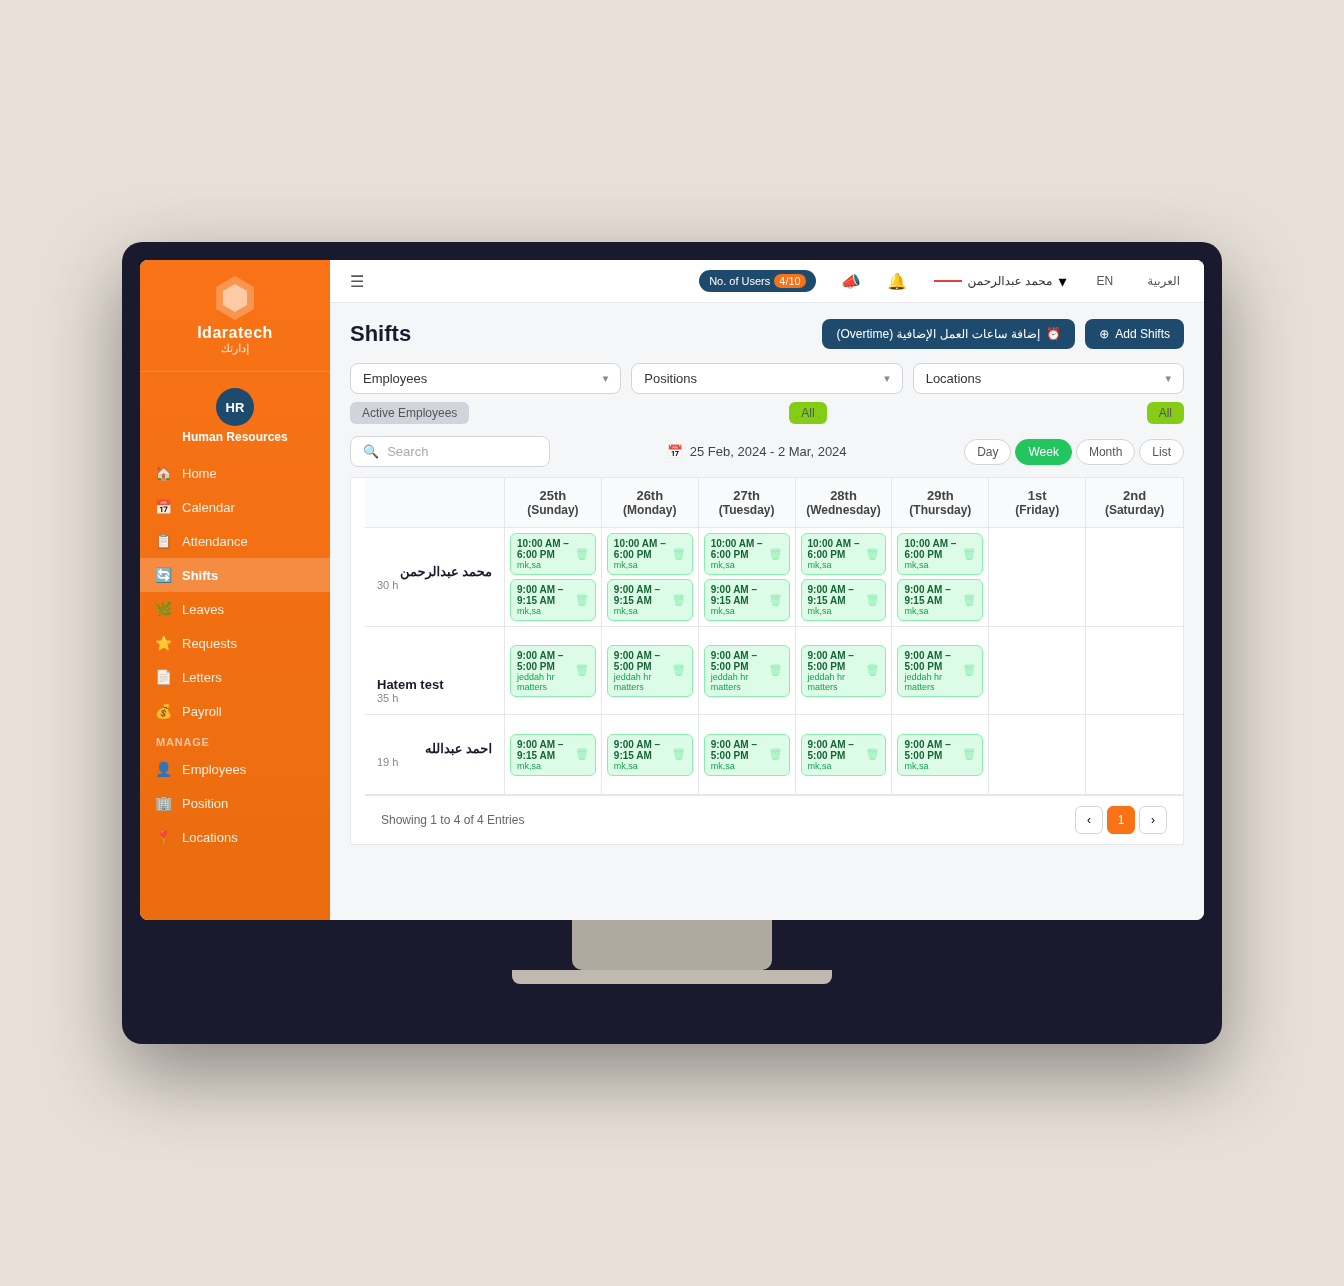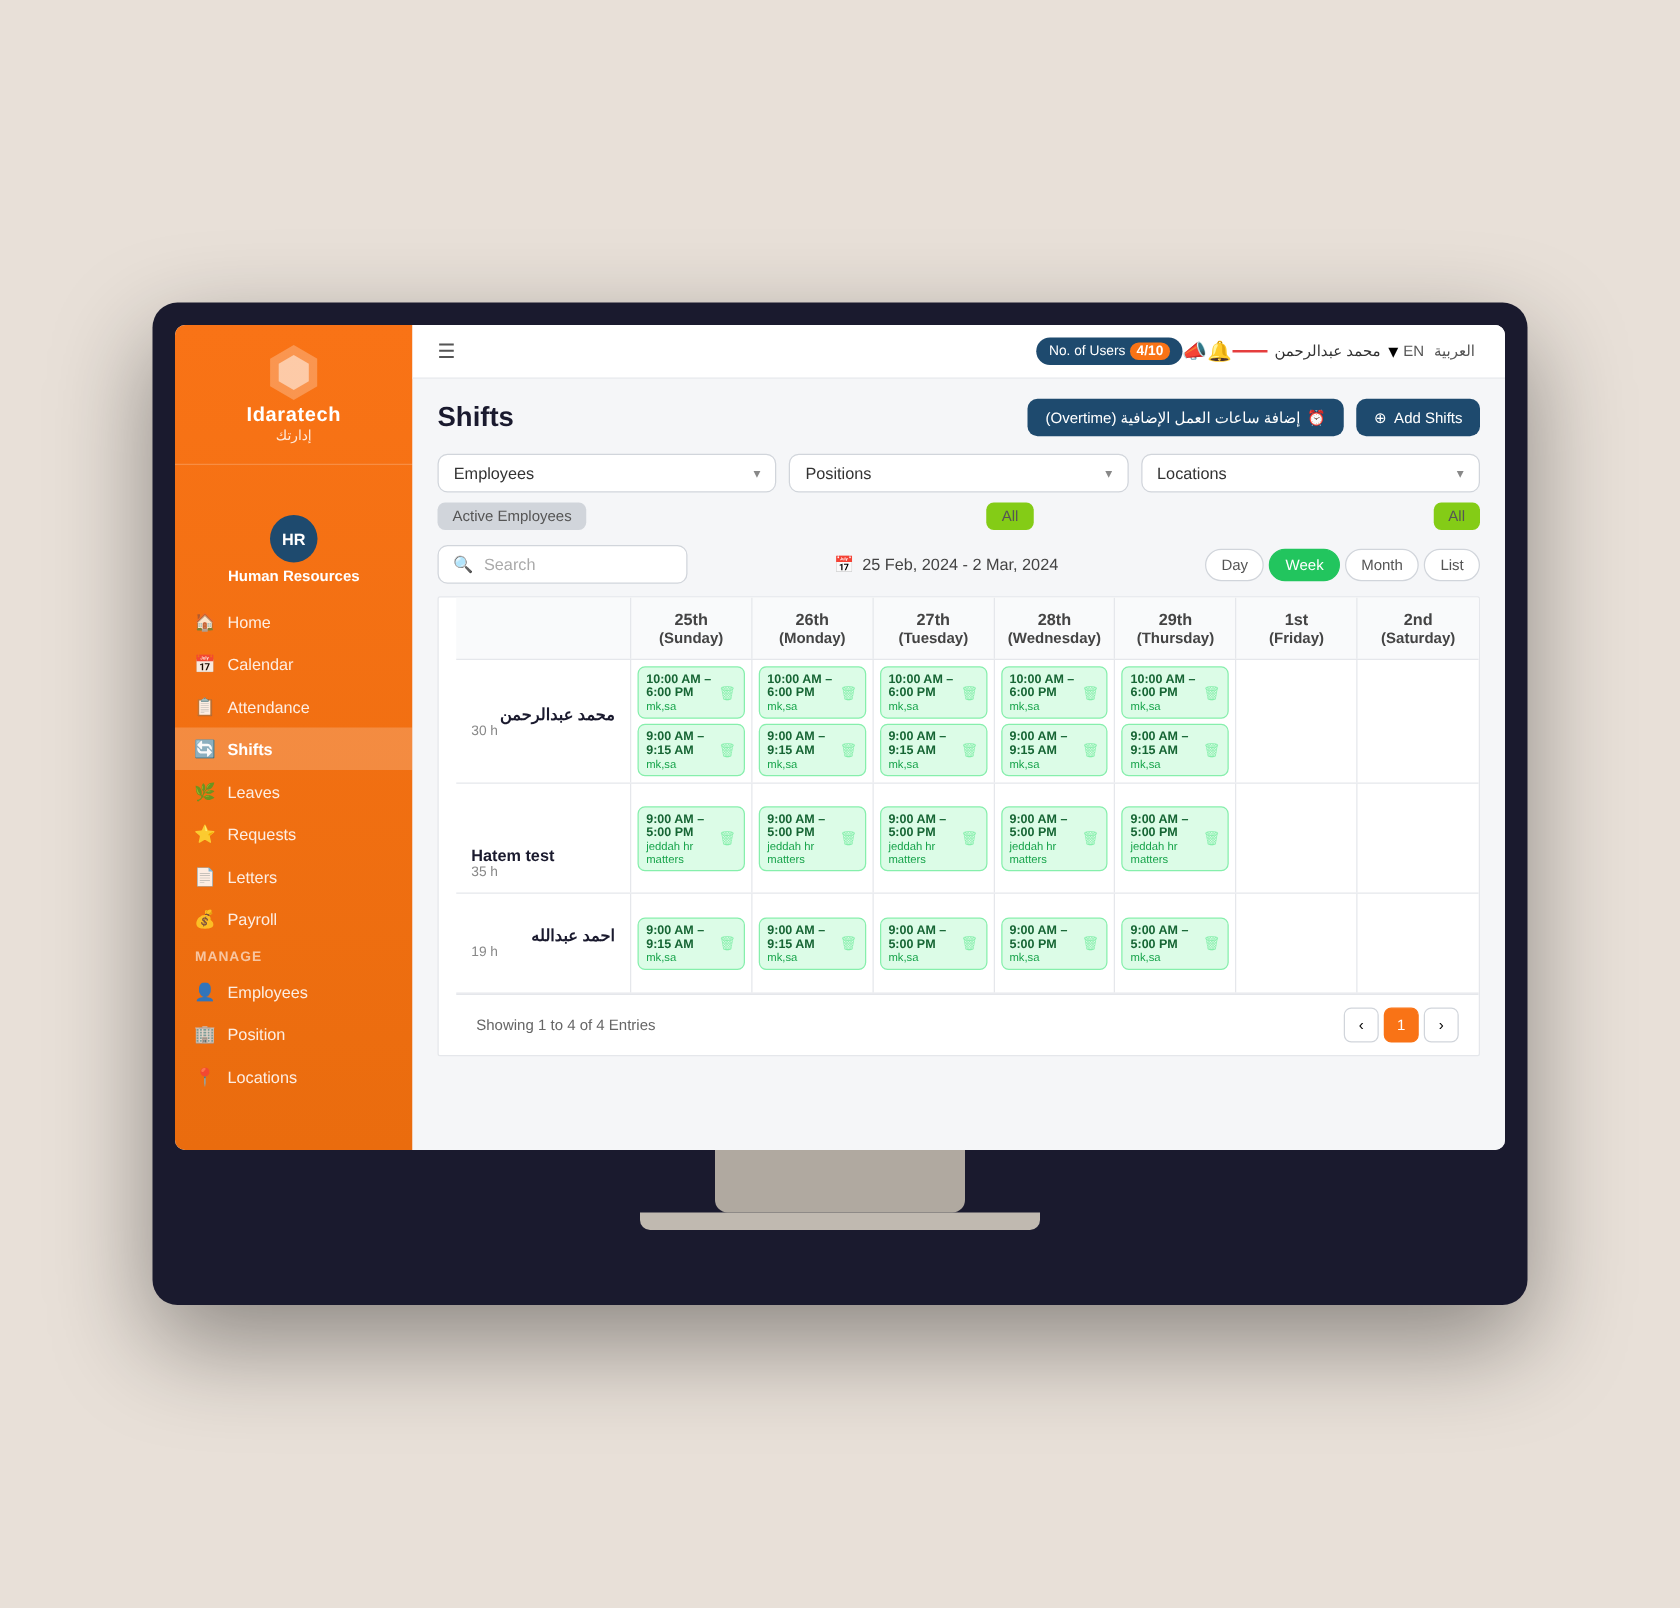--- a/index.html
+++ b/index.html
@@ -51,21 +51,21 @@
       display: flex;
       flex-direction: column;
       flex-shrink: 0;
     }
     .sidebar-logo {
       padding: 16px;
       display: flex;
       flex-direction: column;
       align-items: center;
       border-bottom: 1px solid rgba(255,255,255,0.2);
-      margin-bottom: 24px;
+      margin-bottom: 0;
     }
     .logo-hex {
       width: 44px;
       height: 44px;
       background: rgba(255,255,255,0.25);
       clip-path: polygon(50% 0%, 93% 25%, 93% 75%, 50% 100%, 7% 75%, 7% 25%);
       display: flex;
       align-items: center;
       justify-content: center;
       margin-bottom: 4px;
@@ -167,37 +167,37 @@
       gap: 12px;
     }
     .hamburger {
       font-size: 16px;
       cursor: pointer;
       color: #555;
     }
     .topbar-right {
       display: flex;
       align-items: center;
-      gap: 0;
+      gap: 26px;
     }
     .users-badge {
       background: #1e4a6e;
       color: white;
       font-size: 11px;
       padding: 4px 10px;
       border-radius: 20px;
       display: flex;
       align-items: center;
       gap: 4px;
     }
     .users-badge .highlight {
       background: #f97316;
       border-radius: 10px;
       padding: 1px 5px;
-      font-weight: 700;
+      font-weight: 400;
     }
     .topbar-icon {
       color: #666;
       font-size: 16px;
       cursor: pointer;
     }
     .user-info {
       display: flex;
       align-items: center;
       gap: 6px;

